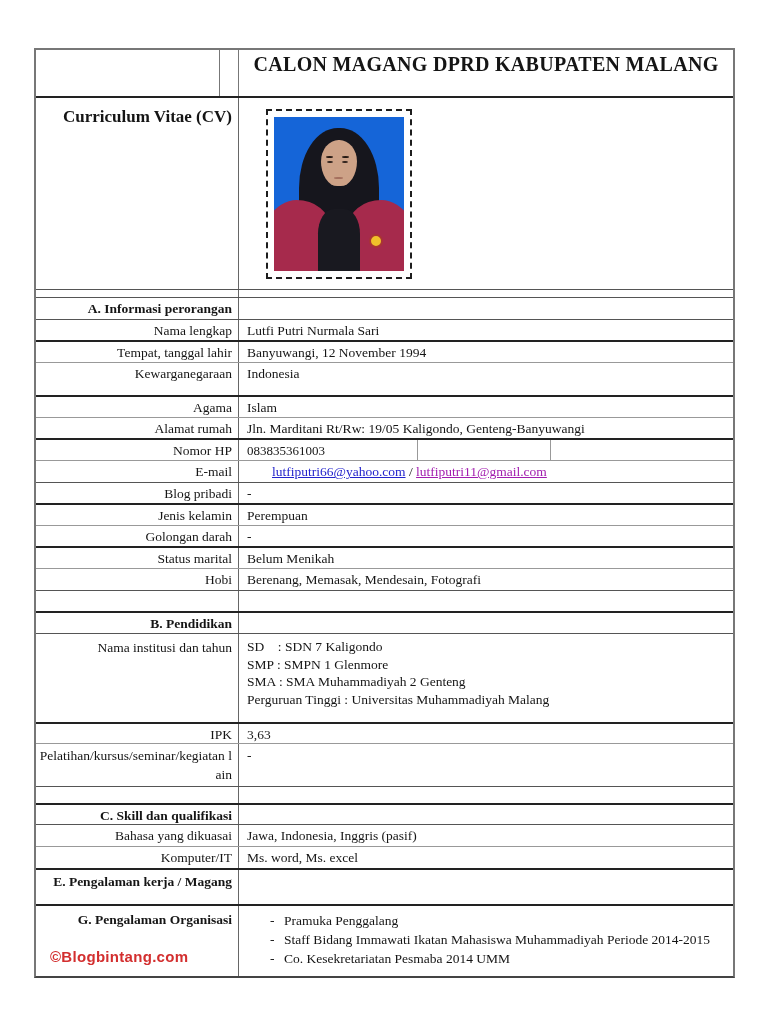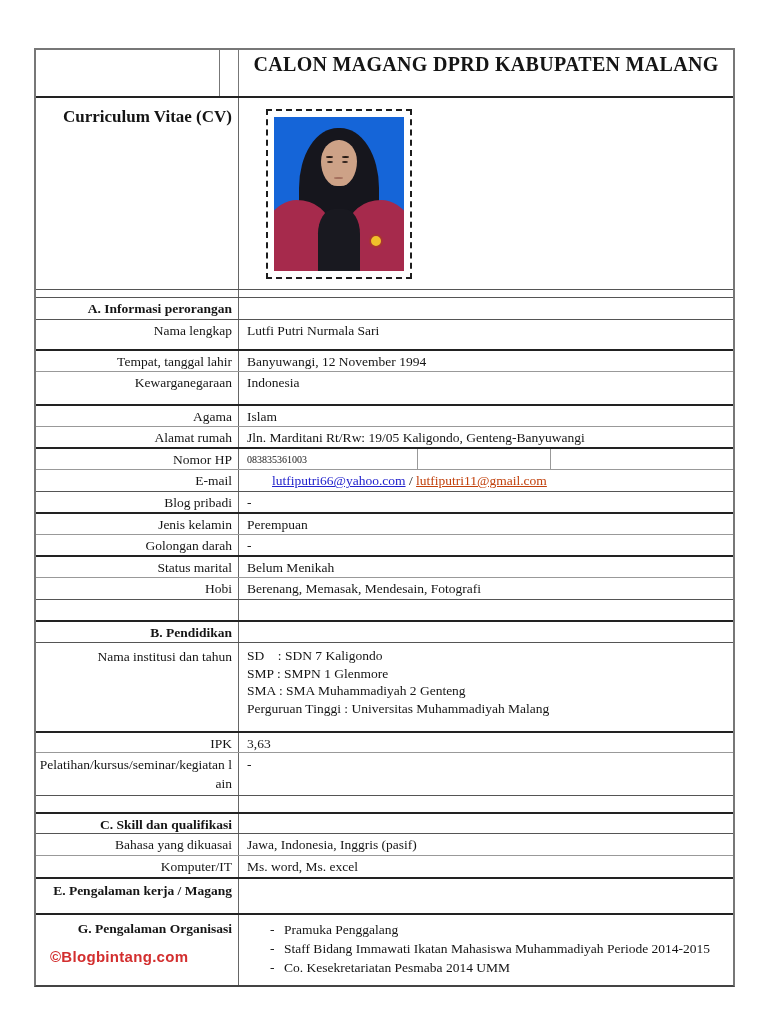--- a/index.html
+++ b/index.html
@@ -62,26 +62,26 @@
     background:#191920; border-radius:38% 38% 0 0; }
   .ph-face { position:absolute; left:36%; top:15%; width:28%; height:30%;
     background:#cda287; border-radius:50% 50% 46% 46% / 48% 48% 55% 55%; }
   .ph-eye  { position:absolute; width:6px; height:2px; background:#2c1f1a; border-radius:50%; }
   .ph-brow { position:absolute; width:7px; height:2px; background:#241812; border-radius:50%; }
   .ph-mouth{ position:absolute; width:9px; height:2px; background:#a5705e; border-radius:40%; }
   .ph-badge{ position:absolute; right:16%; bottom:15%; width:14px; height:14px;
     background:#f0c02a; border:2px solid #a93434; border-radius:50%; }
 
   
-  .hp-a { width:179px; flex:0 0 179px; border-right:1px solid #999; padding:1px 8px 0 8px; font-size:10px; line-height:19px;}
+  .hp-a { width:179px; flex:0 0 179px; border-right:1px solid #999; padding:1px 8px 0 8px; font-size:13px; line-height:19px;}
   .hp-b { width:133px; flex:0 0 133px; border-right:1px solid #999; }
   .hp-c { flex:1; }
 
   a.lnk1 { color:#2323cc; text-decoration:underline;margin-left:25px; }
-  a.lnk2 { color:#c2410c; text-decoration:underline;text-align:center; }
+  a.lnk2 { color:#a21caf; text-decoration:underline;text-align:center; }
 
   .edu-line { white-space:pre; line-height:17.5px; }
   .edu-wrap { padding-top:4px; }
 
   .wrap-label { word-break:break-all; }
 
   .bullet { display:flex; line-height:19px; }
   .bullet .m { flex:0 0 14px; margin-left:23px; }
   .bullet .t { flex:1; padding-right:6px; }
   .org-cell { padding-top:5px; }
@@ -128,21 +128,21 @@
   <div class="row bt-med" style="height:8px">
     <div class="lc"></div>
       <div class="rc"></div>
   </div>
 
   <div class="row bt-med" style="height:22px">
     <div class="lc sec">A. Informasi perorangan</div>
     <div class="rc"></div>
   </div>
 
-  <div class="row bt-med" style="height:30px">
+  <div class="row bt-med" style="height:21px">
     <div class="lc">Nama lengkap</div>
     <div class="rc">Lutfi Putri Nurmala Sari</div>
   </div>
 
   <div class="row bt-thick" style="height:22px">
     <div class="lc">Tempat, tanggal lahir</div>
     <div class="rc">Banyuwangi, 12 November 1994</div>
   </div>
 
   <div class="row bt-thin" style="height:33px">

